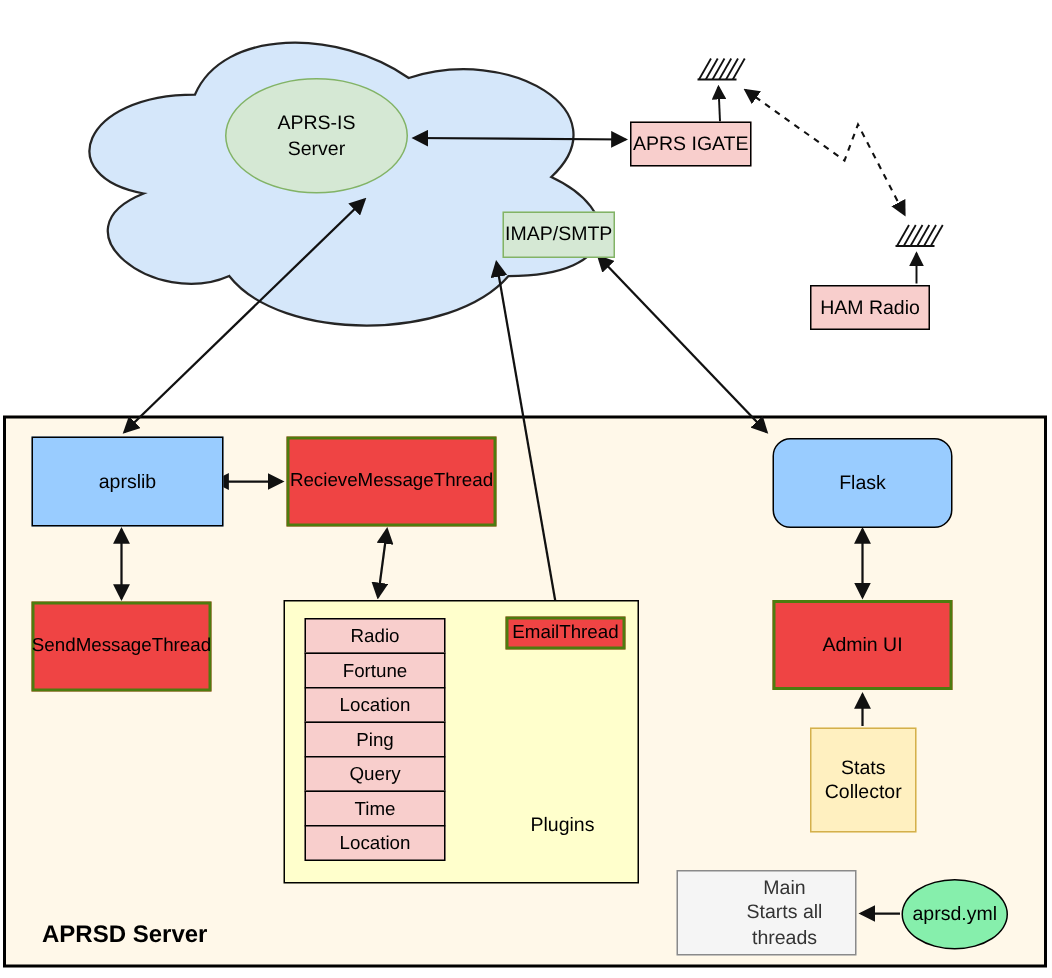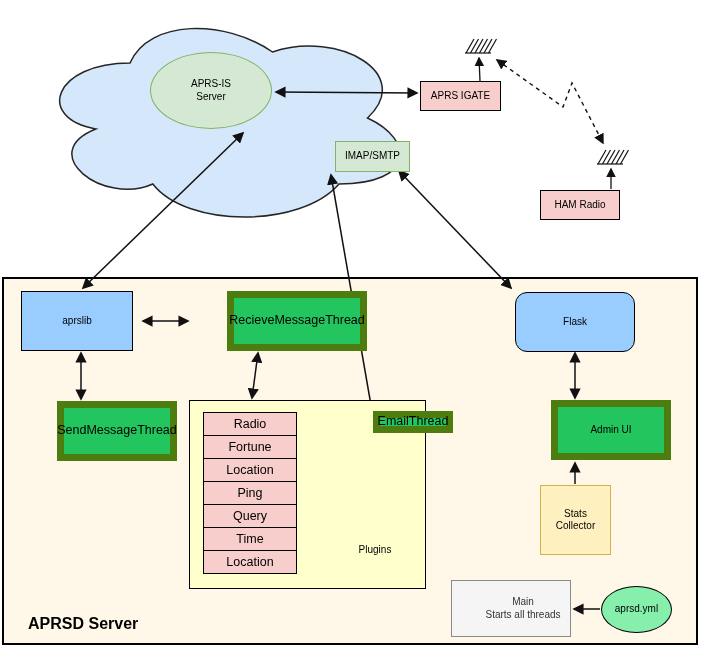--- a/index.html
+++ b/index.html
@@ -3,25 +3,25 @@
 <meta charset="utf-8">
 <style>
   html,body{margin:0;padding:0;background:#fff;}
   .canvas{
     position:relative;width:701px;height:652px;background:#ffffff;
     font-family:"Liberation Sans",sans-serif;color:#000;overflow:hidden;
   }
   svg.layer{position:absolute;left:0;top:0;width:701px;height:652px;}
   .node{
     position:absolute;display:flex;align-items:center;justify-content:center;
-    text-align:center;font-size:10px;line-height:1.25;box-sizing:border-box;
+    text-align:center;font-size:13px;line-height:1.25;box-sizing:border-box;
   }
   .multiline{white-space:pre-line;}
   .blue{background:#99ccff;border:1px solid #000;}
-  .green{background:#22c55e;border:7px solid #4d7c0f;margin-left:36px;}
+  .green{background:#ef4444;border:2px solid #4d7c0f;}
   .pink{background:#f8cecc;border:1px solid #000;}
   .softgreen{background:#d5e8d4;border:1px solid #82b366;}
   .ellipse{border-radius:50%;}
   .server-container{
     position:absolute;left:2px;top:277px;width:696px;height:368px;
     background:#fff8e9;border:2px solid #000;box-sizing:border-box;
   }
   .server-title{
     position:absolute;left:28px;top:615px;font-size:16px;font-weight:bold;
   }
@@ -91,21 +91,21 @@
 
   <div class="node softgreen ellipse multiline" style="left:150px;top:52px;width:122px;height:77px;">APRS-IS
 Server</div>
 
   <div class="node softgreen" style="left:291px;top:141px;width:75px;height:31px;margin-left:44px;">IMAP/SMTP</div>
 
   <div class="node pink" style="left:420px;top:81px;width:81px;height:30px;">APRS IGATE</div>
 
   <div class="node pink" style="left:540px;top:190px;width:80px;height:30px;">HAM Radio</div>
 
-  <div class="node blue" style="left:21px;top:291px;width:112px;height:60px;">aprslib</div>
+  <div class="node blue" style="left:21px;top:291px;width:128px;height:60px;">aprslib</div>
 
   <div class="node green small-font" style="left:191px;top:291px;width:140px;height:60px;">RecieveMessageThread</div>
 
   <div class="node green small-font" style="left:21px;top:401px;width:120px;height:60px;">SendMessageThread</div>
 
   <div class="node plugins-box" style="left:189px;top:400px;width:237px;height:189px;"></div>
 
   <div class="plugin-row" style="top:412px;">Radio</div>
   <div class="plugin-row" style="top:435px;">Fortune</div>
   <div class="plugin-row" style="top:458px;">Location</div>

